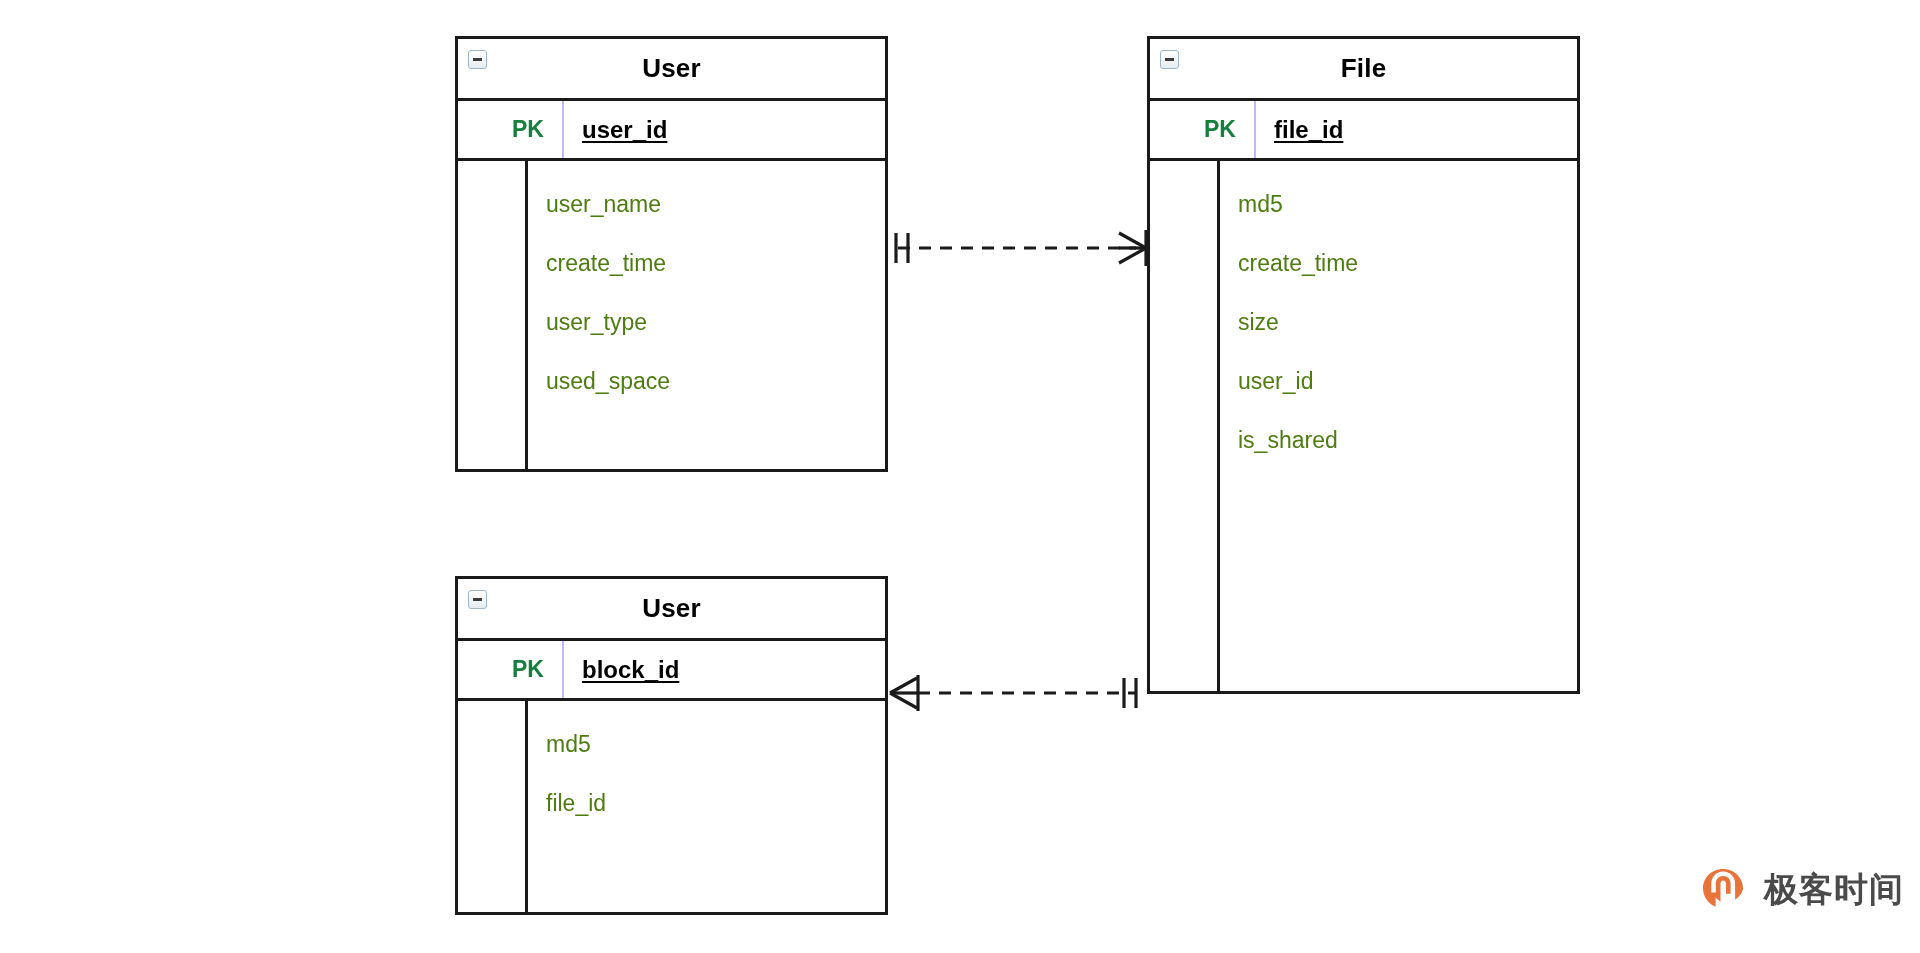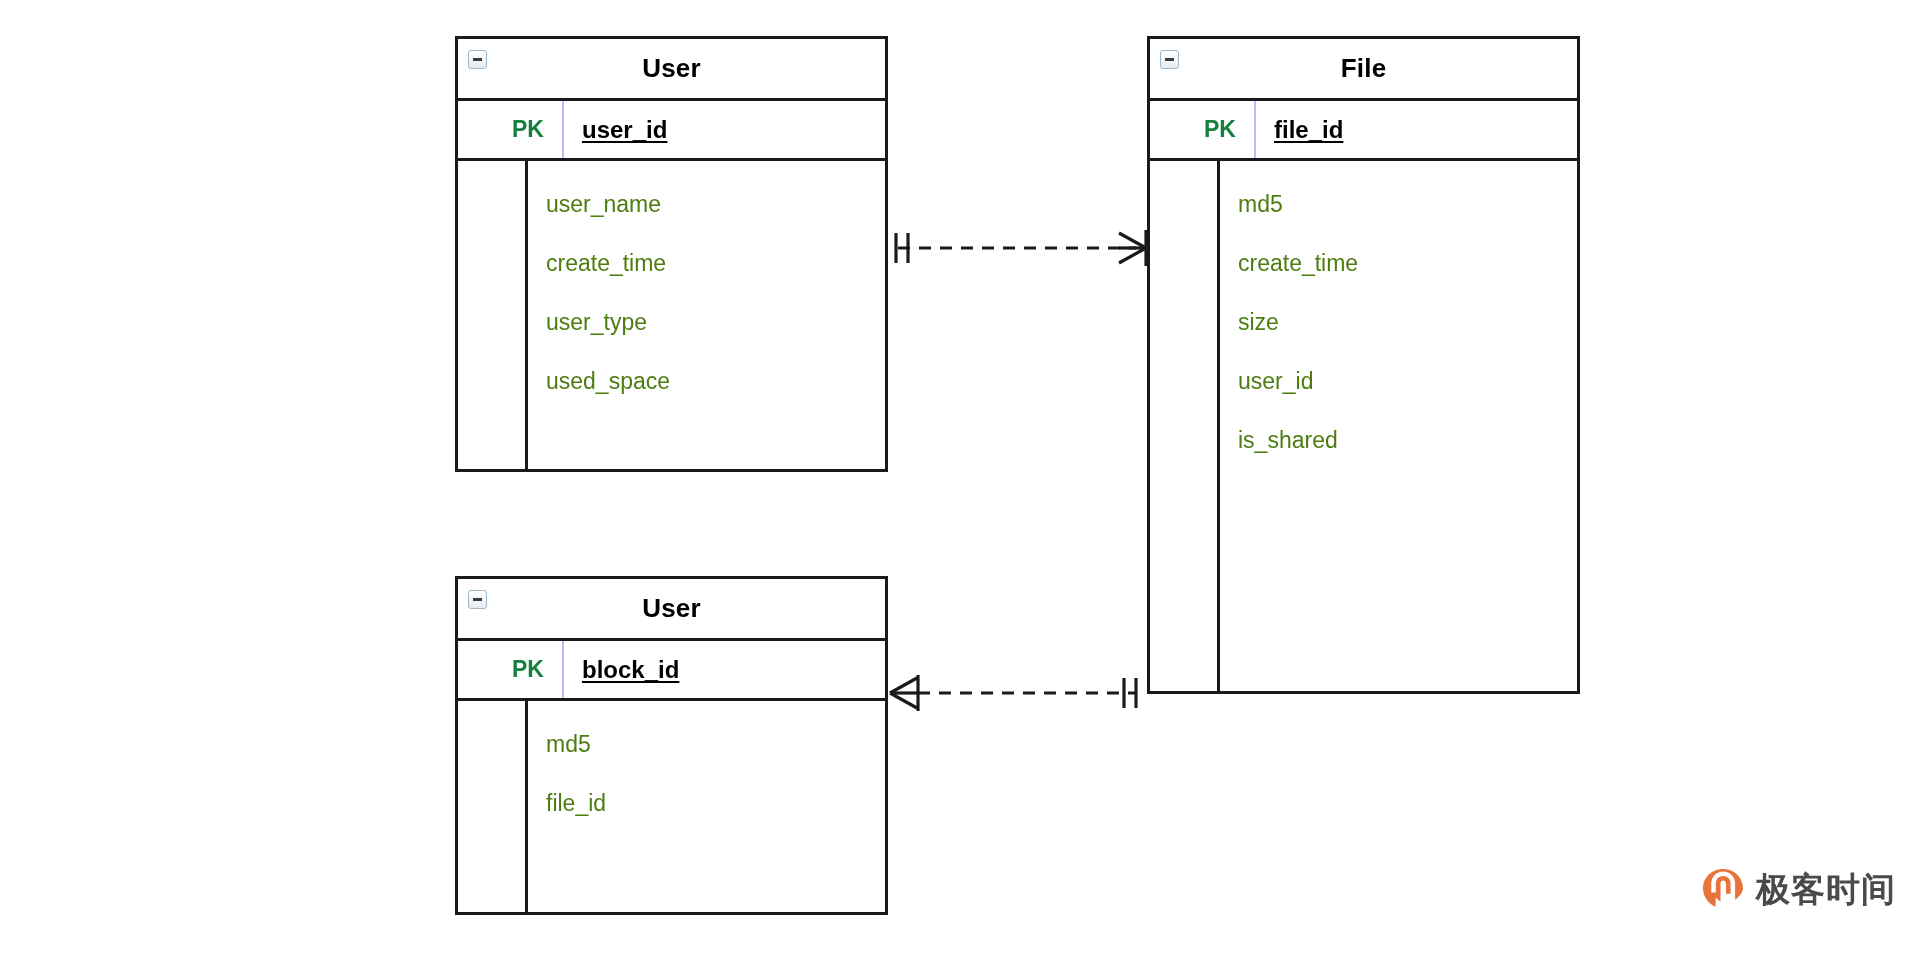--- a/index.html
+++ b/index.html
@@ -161,20 +161,21 @@
     width: 46px;
     height: 46px;
     position: relative;
   }
   .logo-text {
     font-size: 34px;
     font-weight: bold;
     color: #4a4a4a;
     letter-spacing: 1px;
     line-height: 1;
+    margin-left: 8px;
   }
 </style>
 </head>
 <body>
 
 <div id="canvas">
 
   <svg id="relationships" viewBox="0 0 1920 953" width="1920" height="953">
 
     <g>

